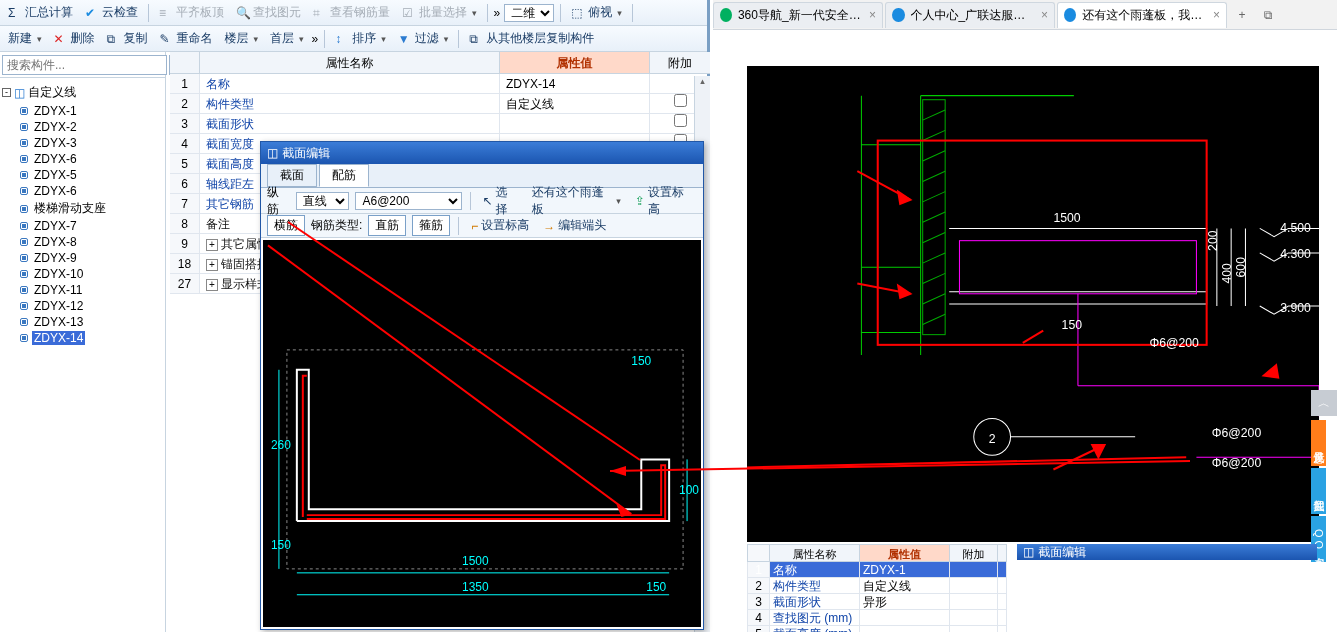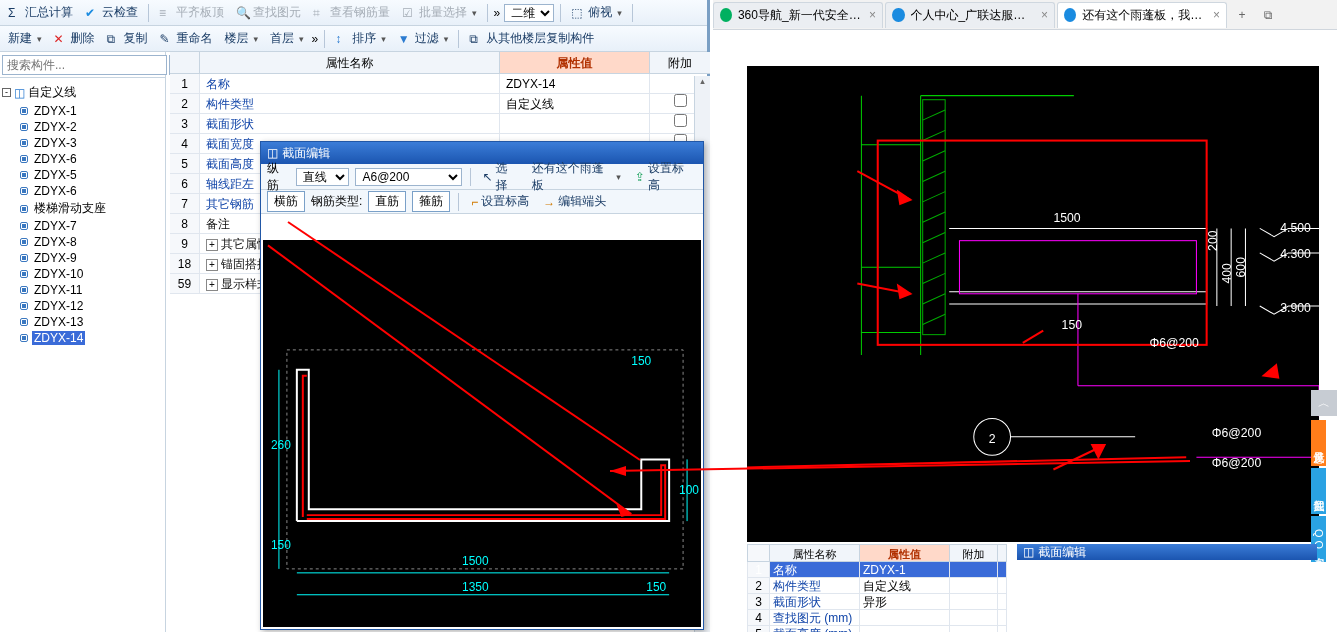--- a/index.html
+++ b/index.html
@@ -321,33 +321,37 @@
           <div class="pr-val"></div>
           <div class="pr-add"></div>
         </div>
         <div class="prop-row">
           <div class="pr-num">18</div>
           <div class="pr-name black"><span class="pr-exp">+</span>锚固搭接</div>
           <div class="pr-val"></div>
           <div class="pr-add"></div>
         </div>
         <div class="prop-row">
-          <div class="pr-num">59</div>
+          <div class="pr-num">27</div>
           <div class="pr-name black"><span class="pr-exp">+</span>显示样式</div>
           <div class="pr-val"></div>
           <div class="pr-add"></div>
         </div>
       </div>
     <div class="prop-scroll"></div>
   </div>
 
   <div class="sec-win">
     <div class="sec-title">
       <span>◫</span>
       <span>截面编辑</span>
+    </div>
+    <div class="sec-tabs">
+      <div class="sec-tab">截面</div>
+      <div class="sec-tab act">配筋</div>
     </div>
     <div class="sec-tools">
       <span>纵筋</span>
       <select class="tb-combo" style="width:56px;"><option>直线</option></select>
       <select class="tb-combo"><option>A6@200</option></select>
       <div class="tb-sep"></div>
       <div class="tb-btn">
           <span>↖</span>
           <span>选择</span>
         </div>

